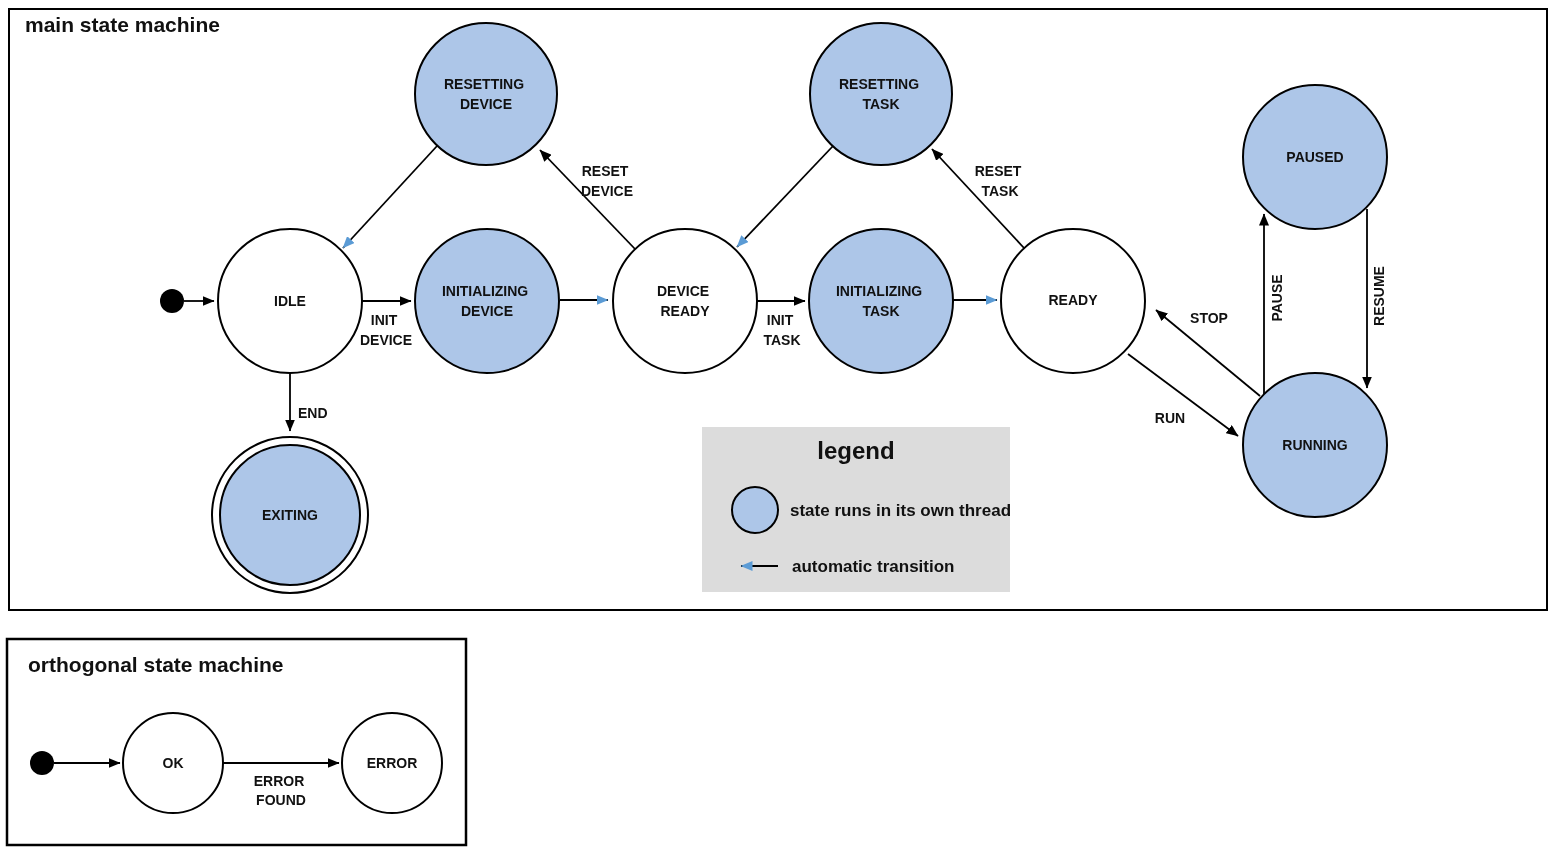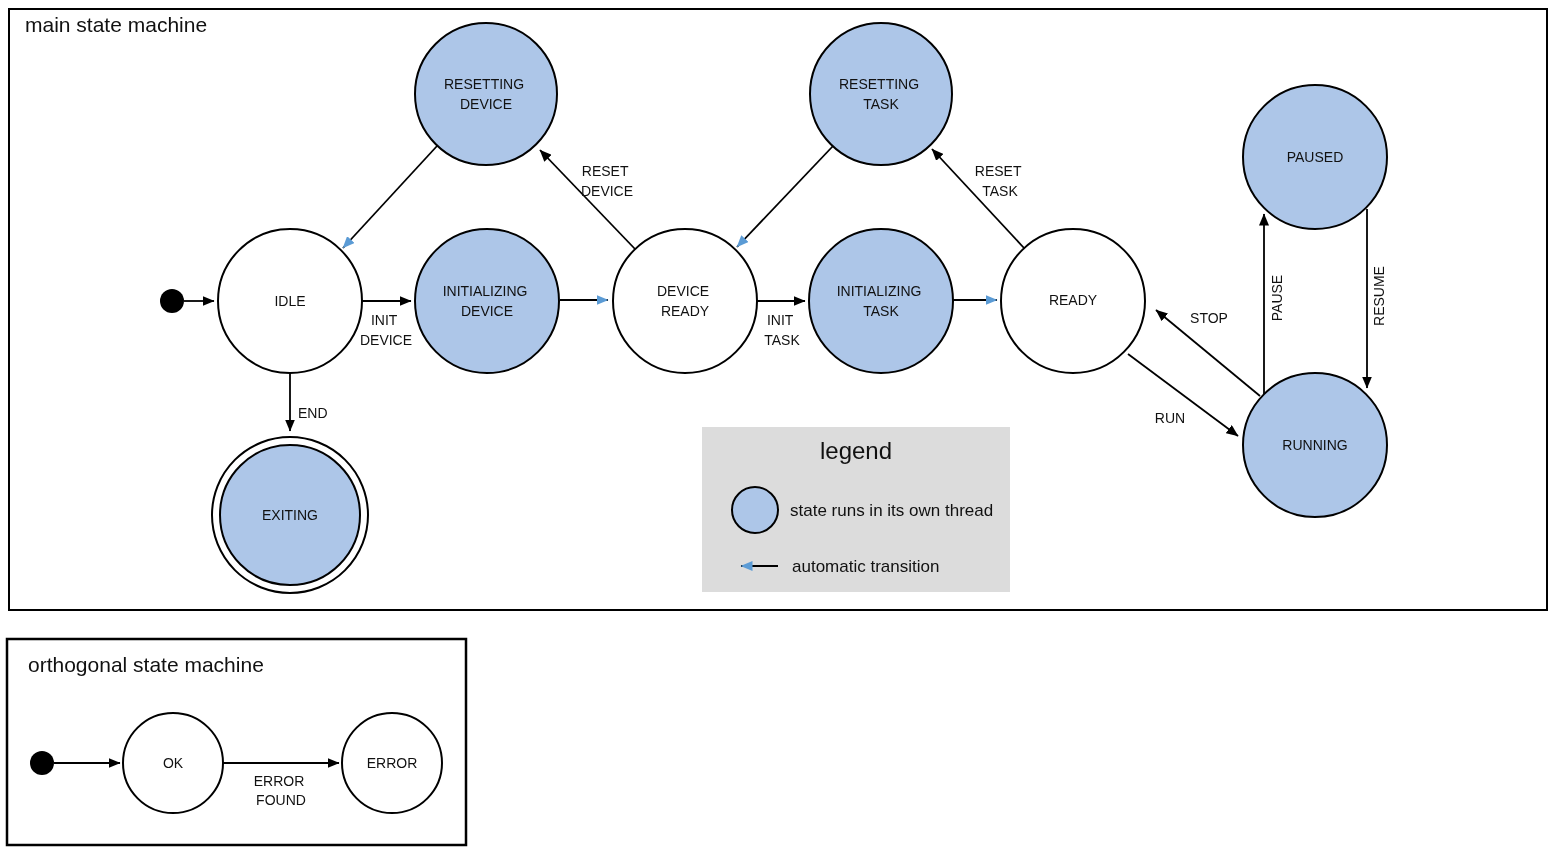--- a/index.html
+++ b/index.html
@@ -1,17 +1,17 @@
 <!DOCTYPE html>
 <html><head>
 <meta charset="utf-8">
 <style>
   html, body { margin: 0; padding: 0; background: #ffffff; }
   body { width: 1555px; height: 852px; font-family: "Liberation Sans", sans-serif; }
-  #canvas-wrap { position: relative; width: 1555px; height: 708px; }
+  #canvas-wrap { position: relative; width: 1555px; height: 708px; font-weight: bold; }
   svg text {
     font-family: "Liberation Sans", sans-serif;
     fill: #111111;
   }
   .state-label   { font-size: 14px; }
   .trans-label   { font-size: 14px; }
   .box-title     { font-size: 21px; }
   .legend-title  { font-size: 24px; }
   .legend-item   { font-size: 17px; }
   .edge   { stroke: #000000; stroke-width: 1.8; fill: none; }

